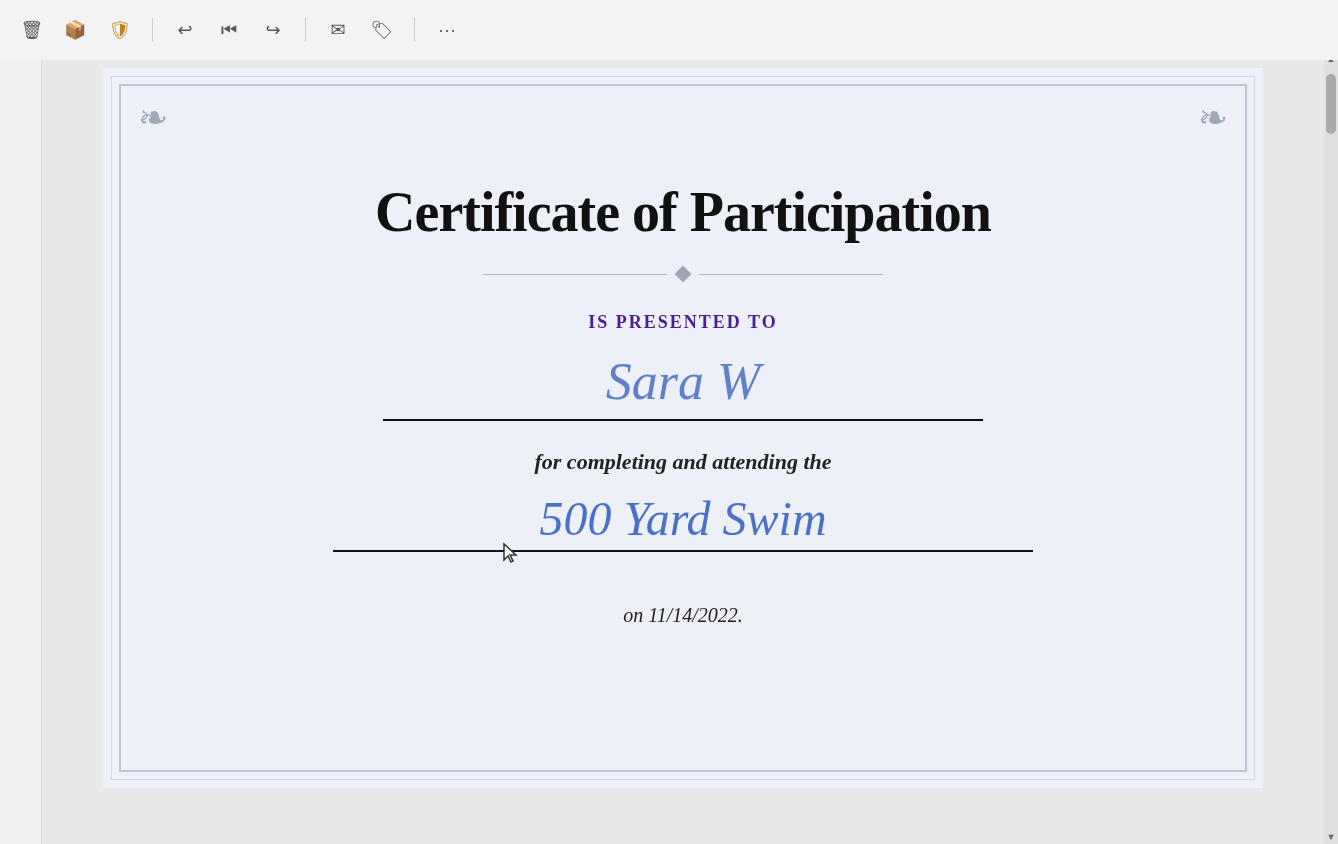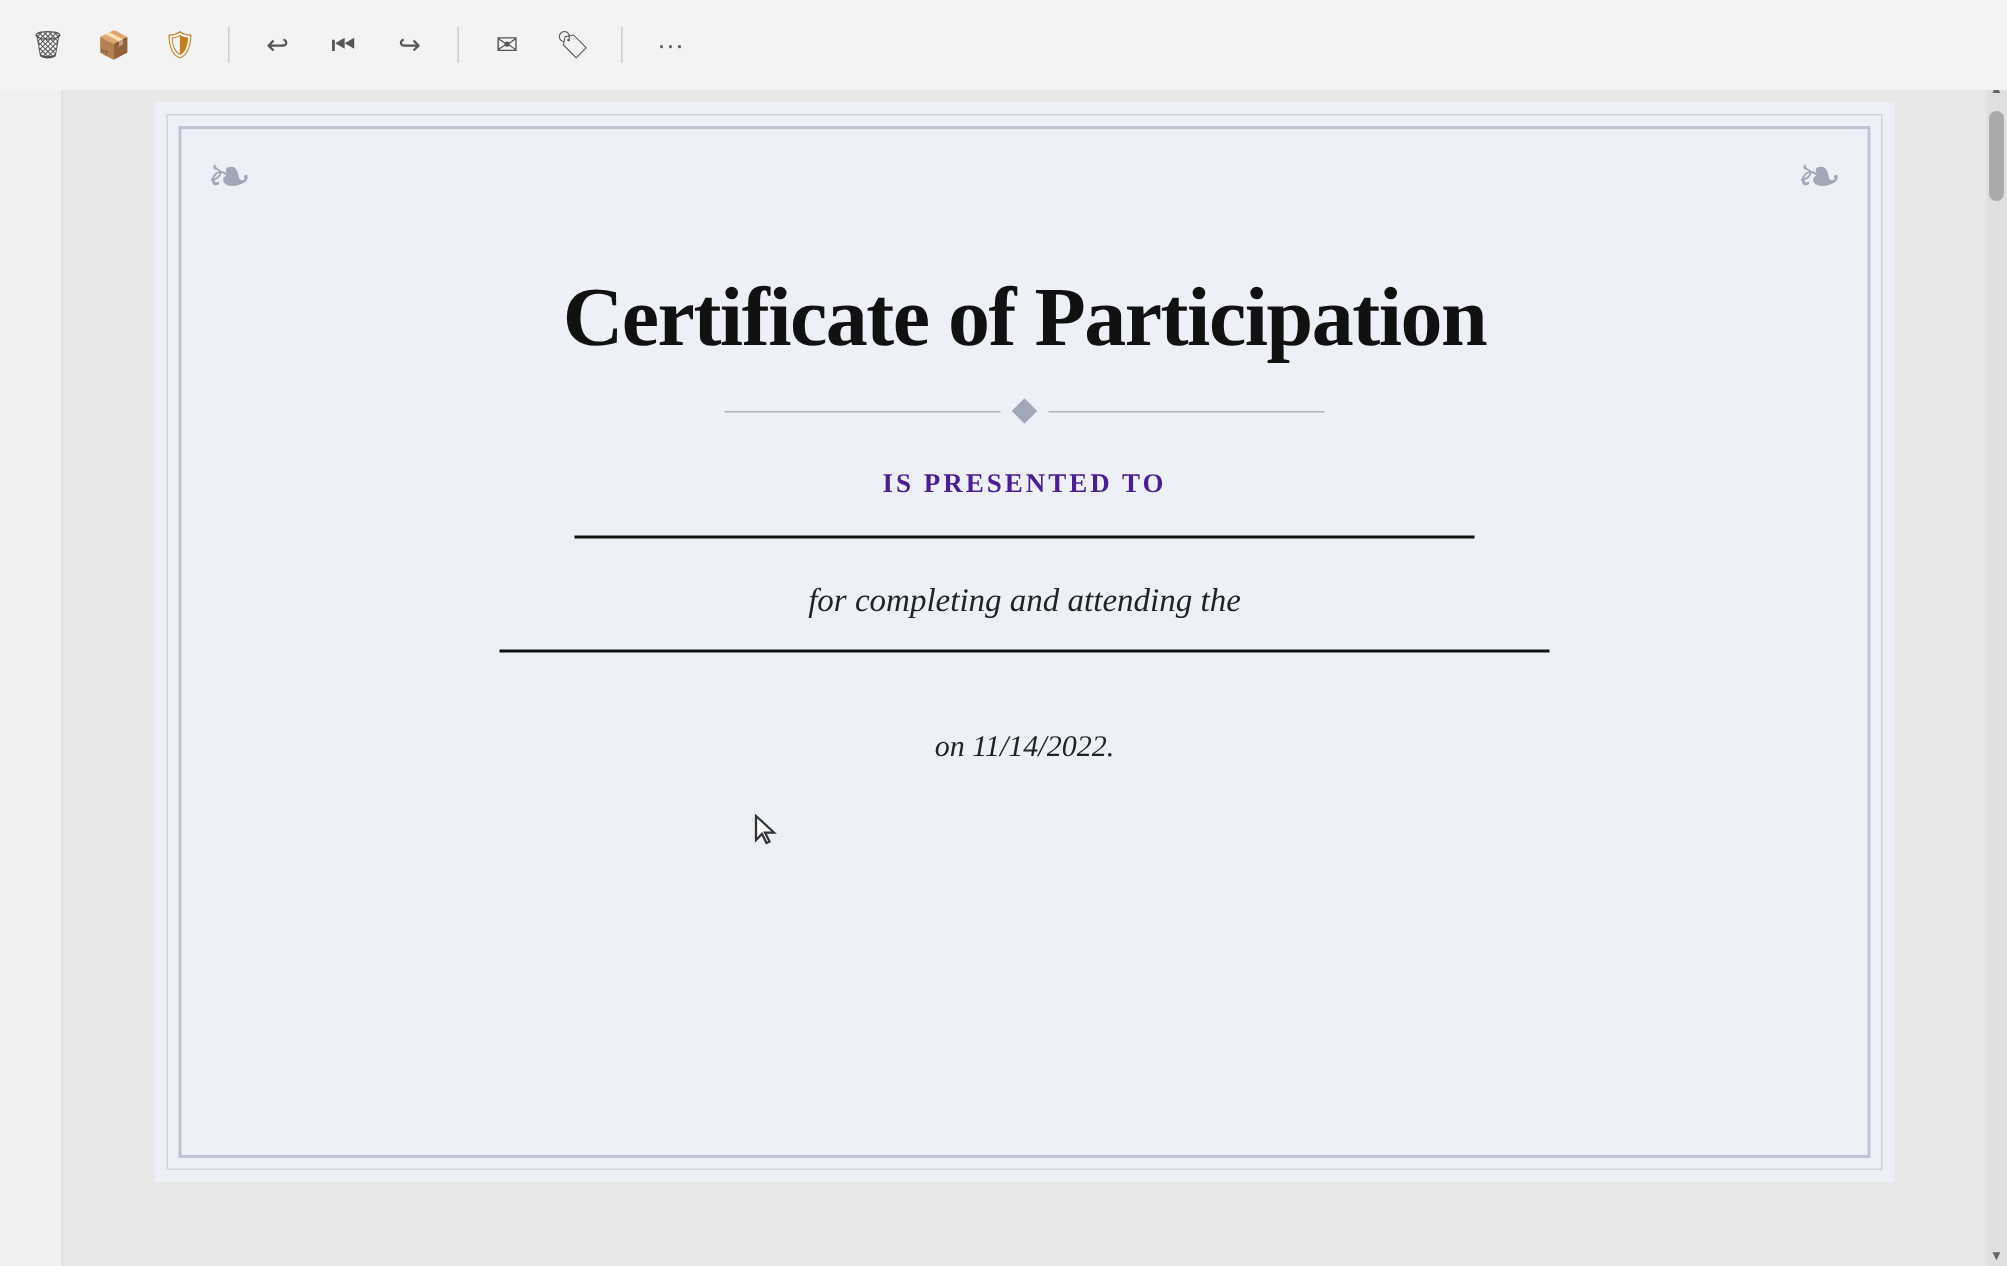--- a/index.html
+++ b/index.html
@@ -251,21 +251,21 @@
       background: #111;
       margin-top: 4px;
     }
 
     
     .cert-for-completing {
       font-size: 22px;
       color: #222;
       font-family: Georgia, serif;
       font-style: italic;
-      font-weight: 400;
+      font-weight: 700;
       text-align: center;
       margin-bottom: 16px;
     }
 
     
     .cert-course-container {
       display: flex;
       flex-direction: column;
       align-items: center;
       width: 700px;
@@ -372,26 +372,28 @@
 
       <div class="cert-divider">
         <div class="cert-divider-line"></div>
         <div class="cert-divider-diamond"></div>
         <div class="cert-divider-line"></div>
       </div>
 
       <div class="cert-presented">IS PRESENTED TO</div>
 
       <div class="cert-name-container">
+        <div class="cert-name">Sara W</div>
         <div class="cert-name-underline"></div>
       </div>
 
       <div class="cert-for-completing">for completing and attending the</div>
 
       <div class="cert-course-container">
+        <div class="cert-course">500 Yard Swim</div>
         <div class="cert-course-underline"></div>
       </div>
 
       <div class="cert-date">on 11/14/2022.</div>
     </div>
 
     <div class="modal-scrollbar">
       <div class="scrollbar-arrow">▲</div>
       <div class="scrollbar-thumb"></div>
       <div style="flex:1"></div>

